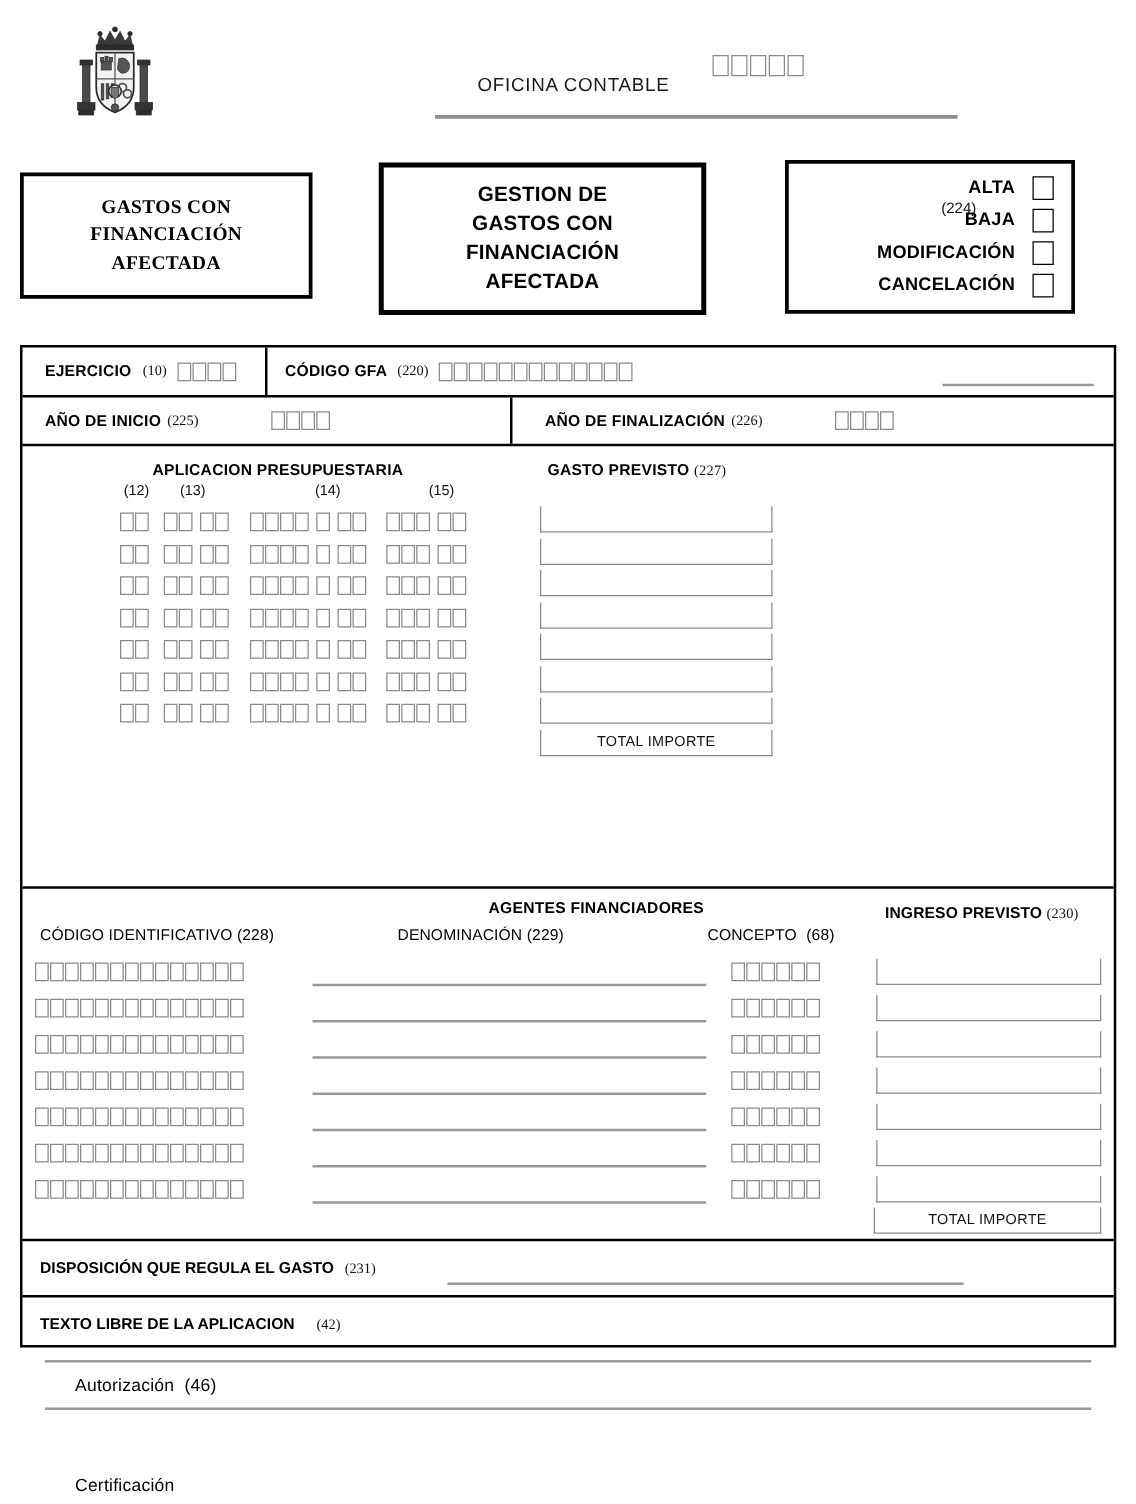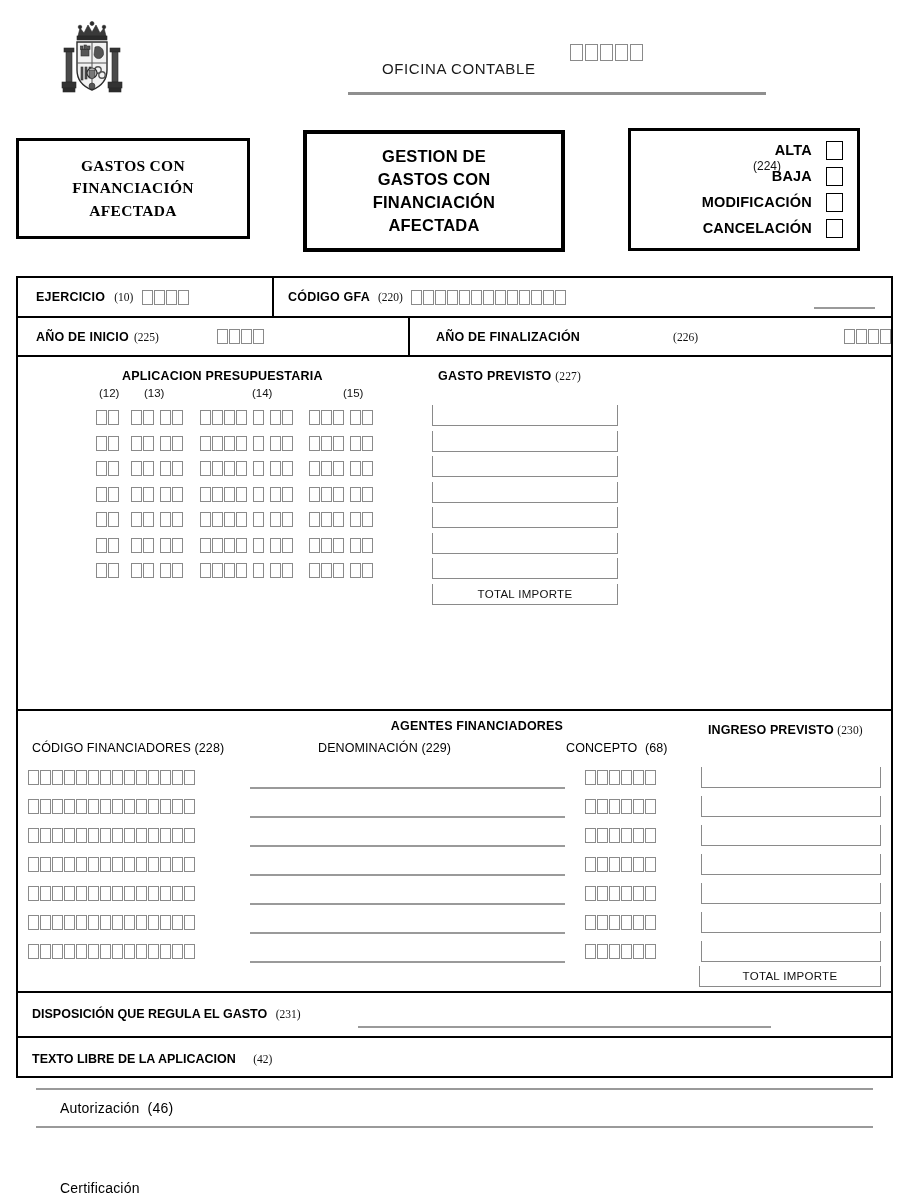--- a/index.html
+++ b/index.html
@@ -95,35 +95,35 @@
   
   #form {
     position: absolute; left: 16px; top: 276px; width: 877px; height: 802px;
     border: 2.5px solid #000; box-sizing: border-box;
   }
   .band { border-bottom: 2.5px solid #000; box-sizing: border-box; }
 
   
   #band-ejercicio { height: 40px; display: flex; }
   #cell-ejercicio {
-    width: 256px; border-right: 2.5px solid #000; box-sizing: border-box;
+    width: 196px; border-right: 2.5px solid #000; box-sizing: border-box;
     display: flex; align-items: center; padding-left: 18px; gap: 9px;
   }
   #cell-gfa { flex: 1; display: flex; align-items: center; padding-left: 14px; gap: 8px; position: relative; }
   #gfa-rule { position: absolute; left: 540px; right: 16px; bottom: 7px; border-bottom: 2px solid #9a9a9a; }
   .fld-label { font-weight: bold; font-size: 12.5px; letter-spacing: .2px; }
   .fld-code { font-size: 11.5px; color: #111; font-weight: normal; font-family: Liberation Serif, serif; }
 
   
   #band-anios { height: 39px; display: flex; }
   #cell-inicio {
     width: 392px; border-right: 2.5px solid #000; box-sizing: border-box;
     display: flex; align-items: center; padding-left: 18px;
   }
-  #cell-fin { flex: 1; display: flex; align-items: center; padding-left: 26px; justify-content: space-between; }
+  #cell-fin { flex: 1; display: flex; align-items: center; padding-left: 26px; }
   .inline-cells { margin-left: 58px; }
 
   
   #band-aplic { height: 354px; position: relative; }
   #aplic-title {
     position: absolute; left: 104px; top: 12px;
     font-weight: bold; font-size: 12.5px; letter-spacing: .2px;
   }
   #gasto-title {
     position: absolute; left: 420px; top: 12px;
@@ -656,21 +656,21 @@
       <div class="amount"></div>
       <div class="amount"></div>
       <div class="amount" id="gasto-total">TOTAL IMPORTE</div>
     </div>
   </div>
 
   <div id="band-agentes" class="band">
     <div id="agentes-title">AGENTES FINANCIADORES</div>
 
     <div class="ag-head" id="ah-cod">
-      <span>CÓDIGO FINANCIADORES</span>
+      <span>CÓDIGO IDENTIFICATIVO</span>
       <span>(228)</span>
     </div>
     <div class="ag-head" id="ah-den">
       <span>DENOMINACIÓN</span>
       <span>(229)</span>
     </div>
     <div class="ag-head" id="ah-con">
       <span>CONCEPTO</span>
       <span style="margin-left:4px">(68)</span>
     </div>

